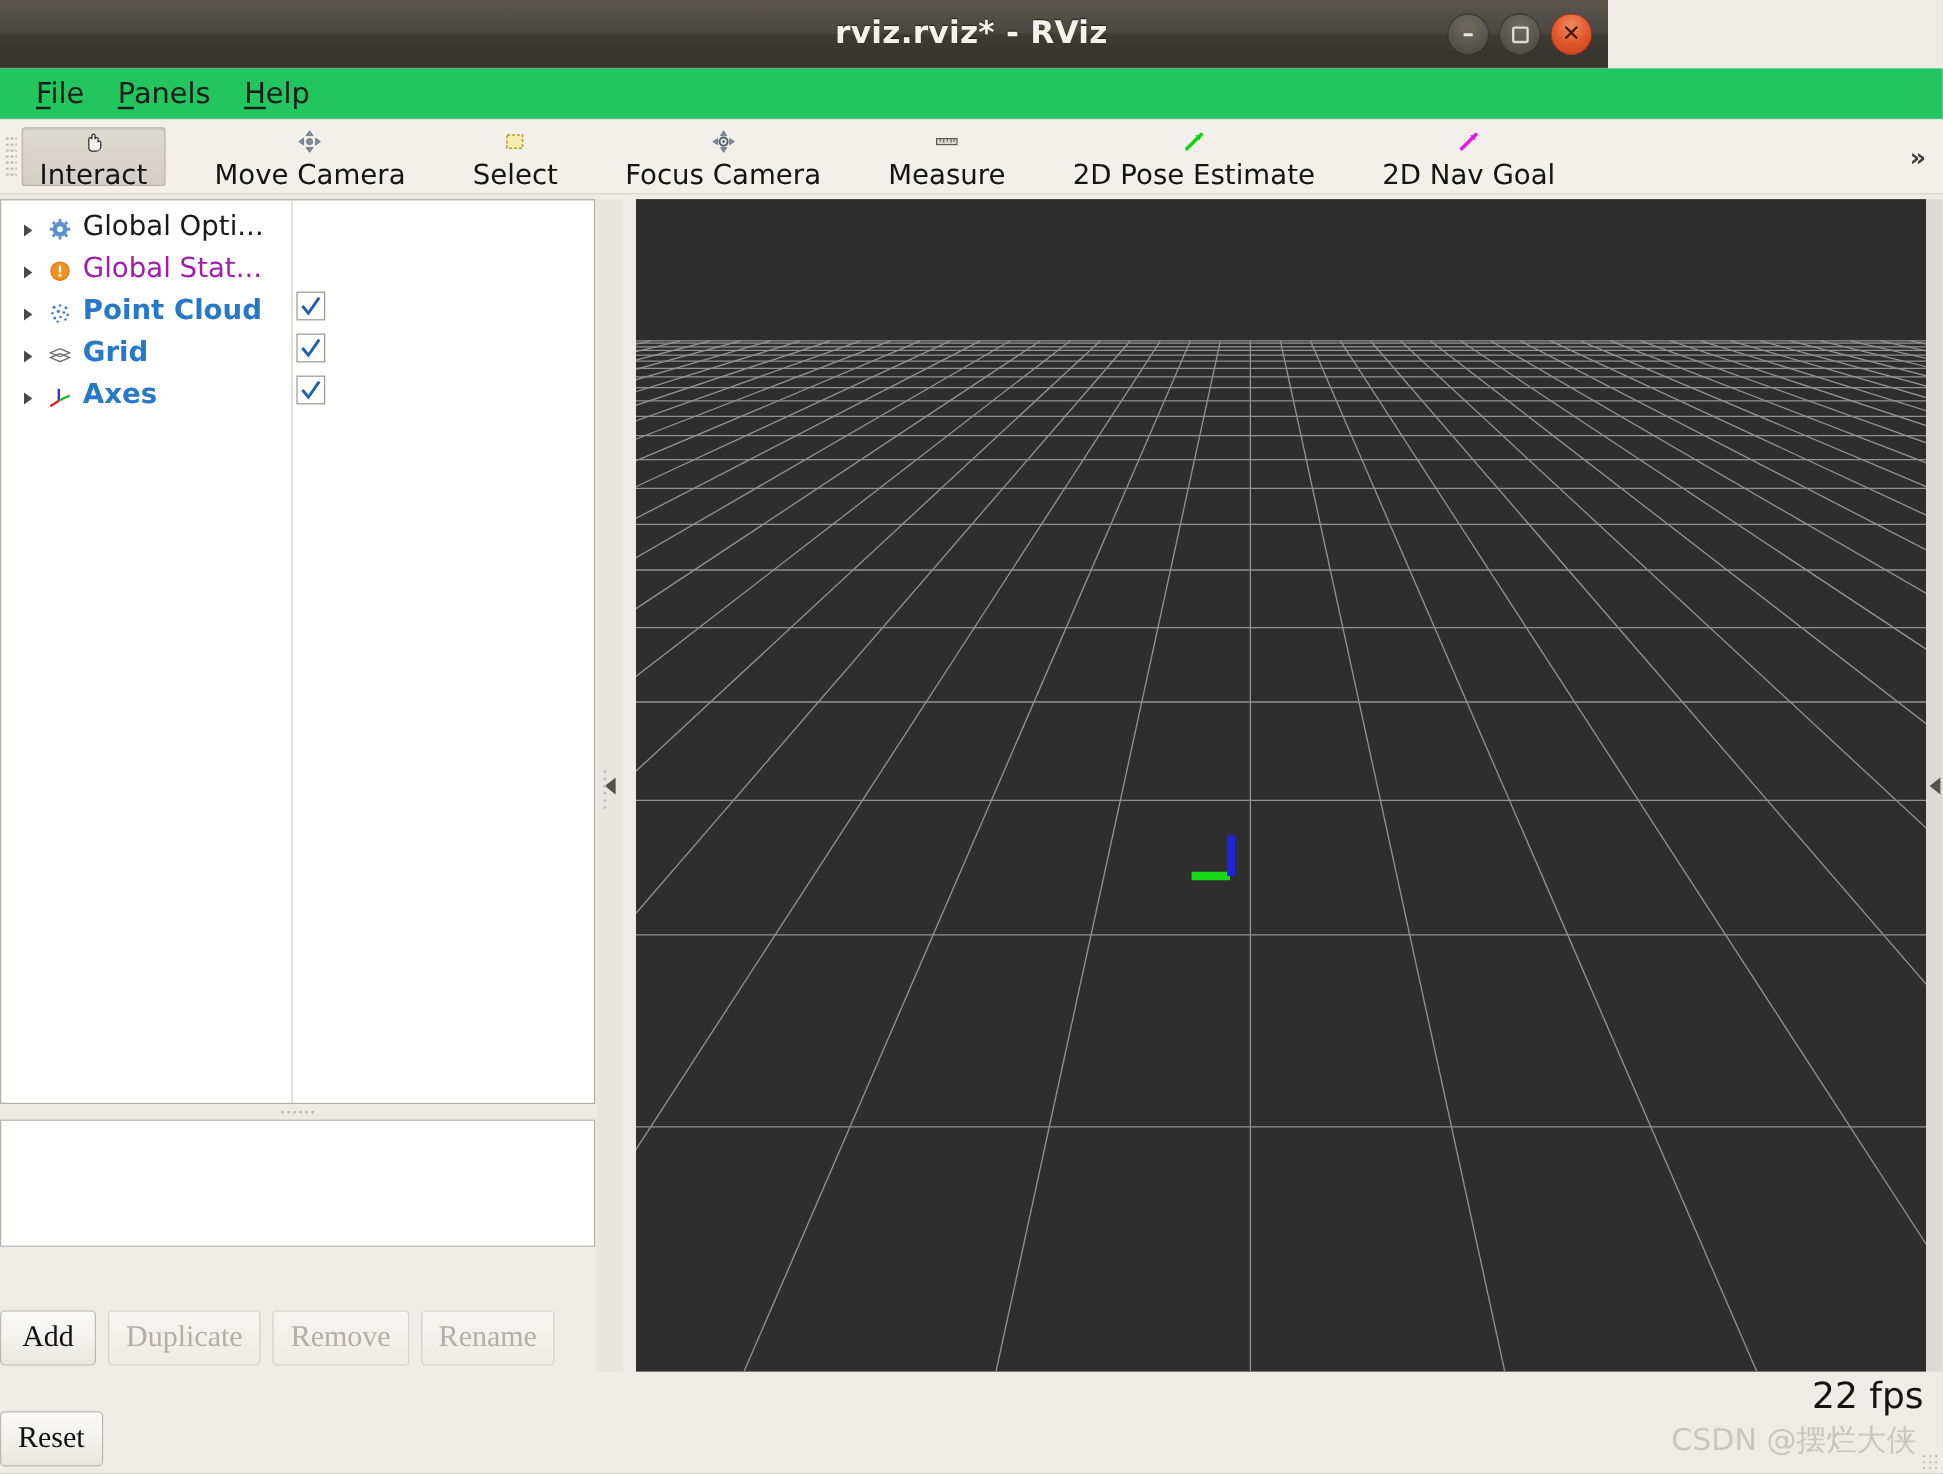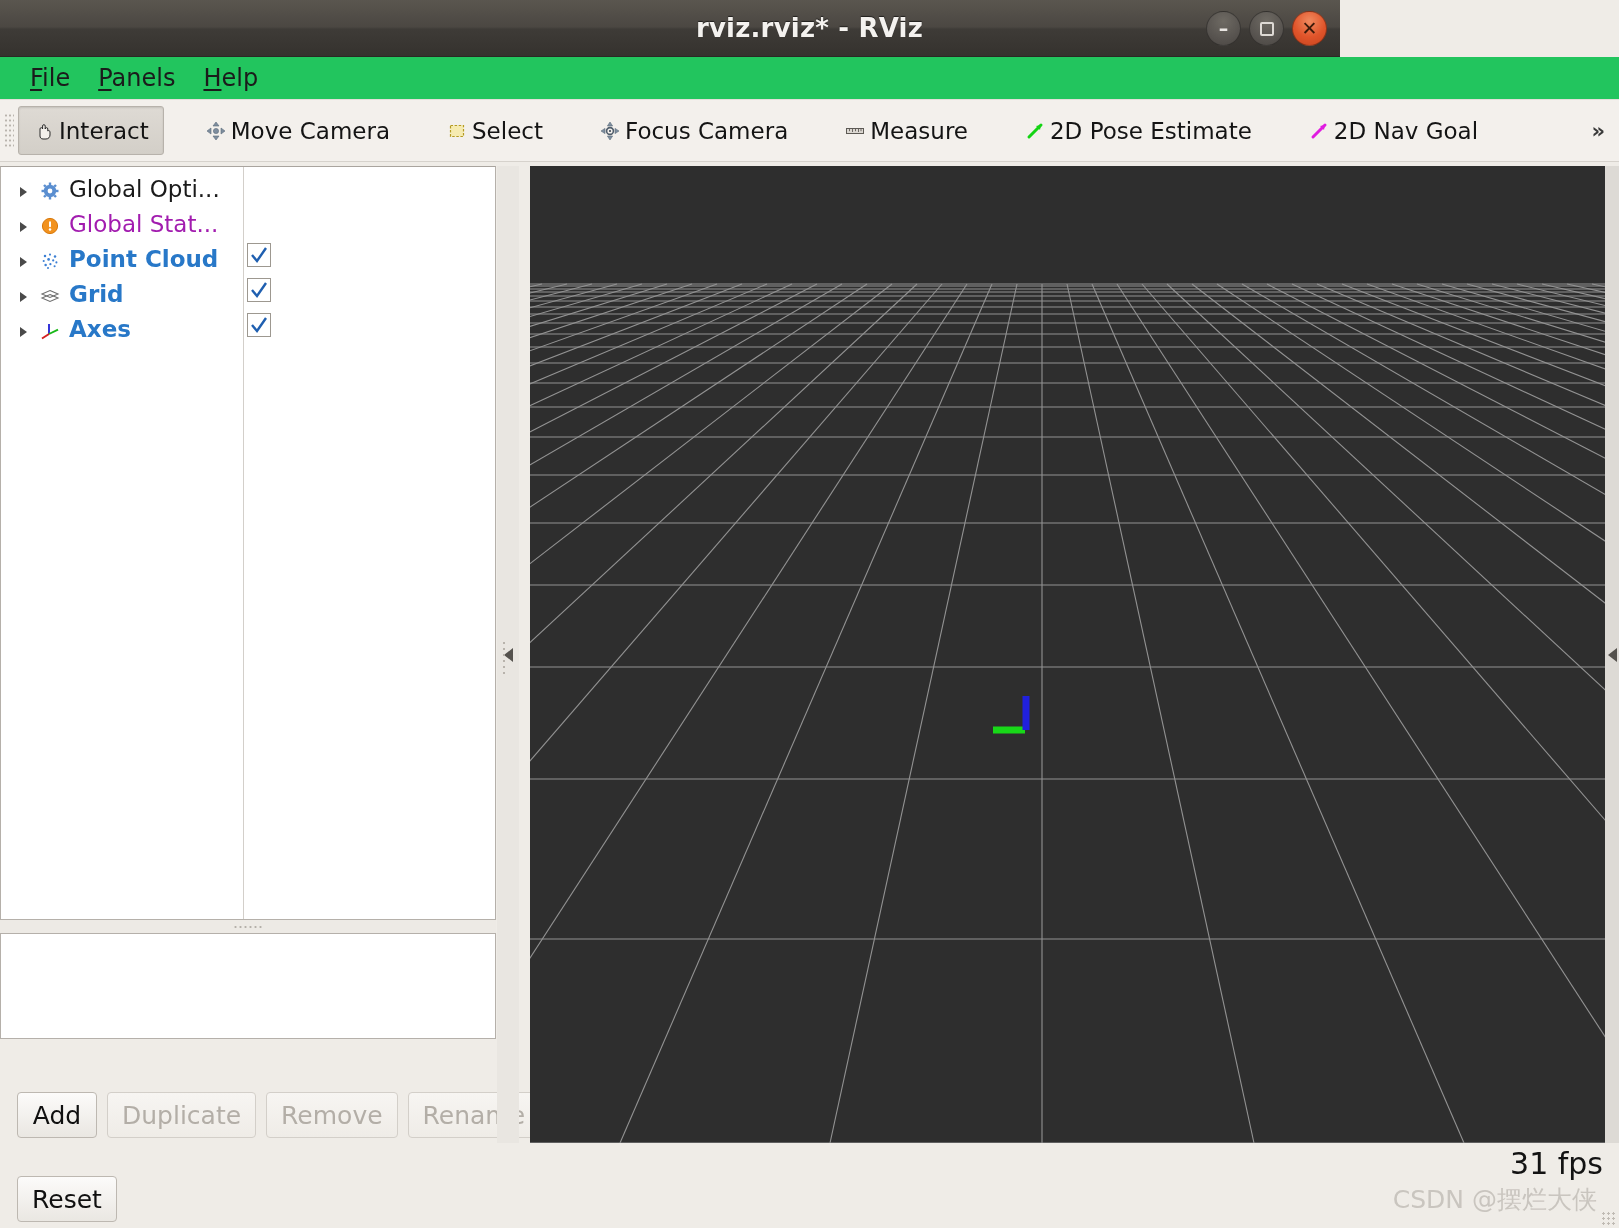--- a/index.html
+++ b/index.html
@@ -91,20 +91,21 @@
   .tb-btn {
     display: flex; align-items: center; gap: 4px;
     height: 49px;
     padding: 0 14px;
     font-size: 23px;
     color: #141414;
     border: 1px solid transparent;
     border-radius: 3px;
     white-space: nowrap;
     cursor: default;
+    flex-direction: column;
   }
   .tb-btn.active {
     background: linear-gradient(to bottom, #dedad4, #d3cfc8);
     border: 1px solid #b7b2ab;
     box-shadow: inset 0 1px 2px rgba(0,0,0,.12);
   }
   .tb-ico { width: 22px; height: 22px; display: inline-flex; align-items: center; justify-content: center; flex: 0 0 auto; }
   .tb-more {
     margin-left: auto; margin-right: 14px;
     font-size: 21px; color: #3a3a3a; font-weight: bold;
@@ -199,21 +200,22 @@
   .desc-box {
     height: 106px;
     background: #ffffff;
     border: 1px solid #b5b0aa;
   }
 
   
   .btn-row {
     position: absolute; left: 0;
     display: flex; gap: 10px;
-    padding-left: 17px;
+    padding-left: 0;
+    font-family: Liberation Serif, serif;
   }
   .btn-row.r1 { top: 1092px; }
   .btn-row.r2 { top: 1176px; }
   .qbtn {
     height: 46px;
     min-width: 80px;
     padding: 0 14px;
     font-size: 25px;
     color: #101010;
     background: linear-gradient(to bottom, #fcfbfa, #eae7e2);
@@ -620,16 +622,16 @@
         <line x1="496" y1="564" x2="496" y2="530" stroke="#2020dd" stroke-width="7" stroke-linecap="butt"></line>
       </g>
     </svg>
   </div>
 
   <div class="vsplit-right">
     <span class="arrow-left"></span>
   </div>
 
   <div class="watermark">CSDN @摆烂大侠</div>
-  <div class="fps">31 fps</div>
+  <div class="fps">22 fps</div>
   <div class="corner-grip"></div>
 
 </div>
 
 </body></html>

